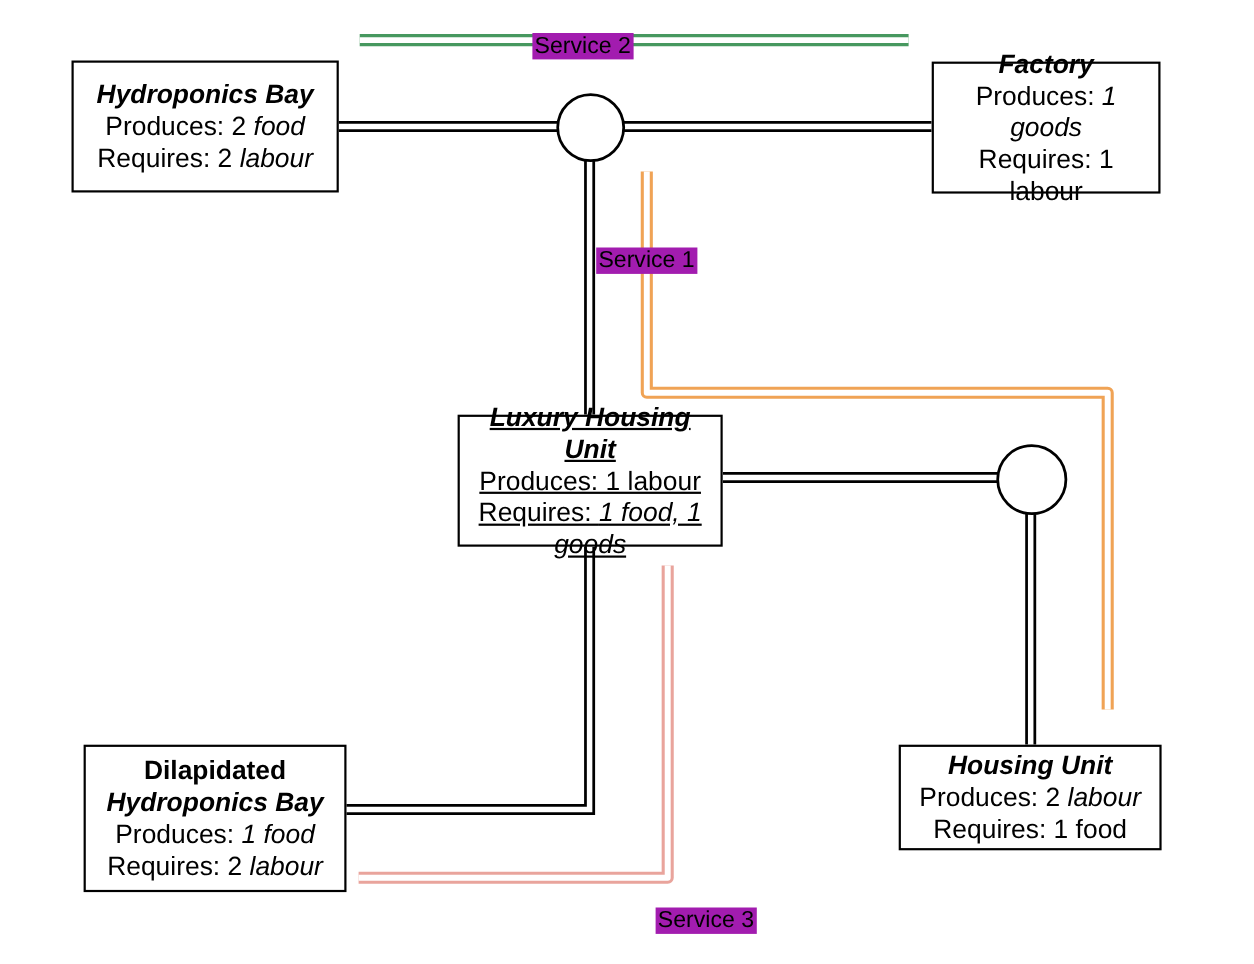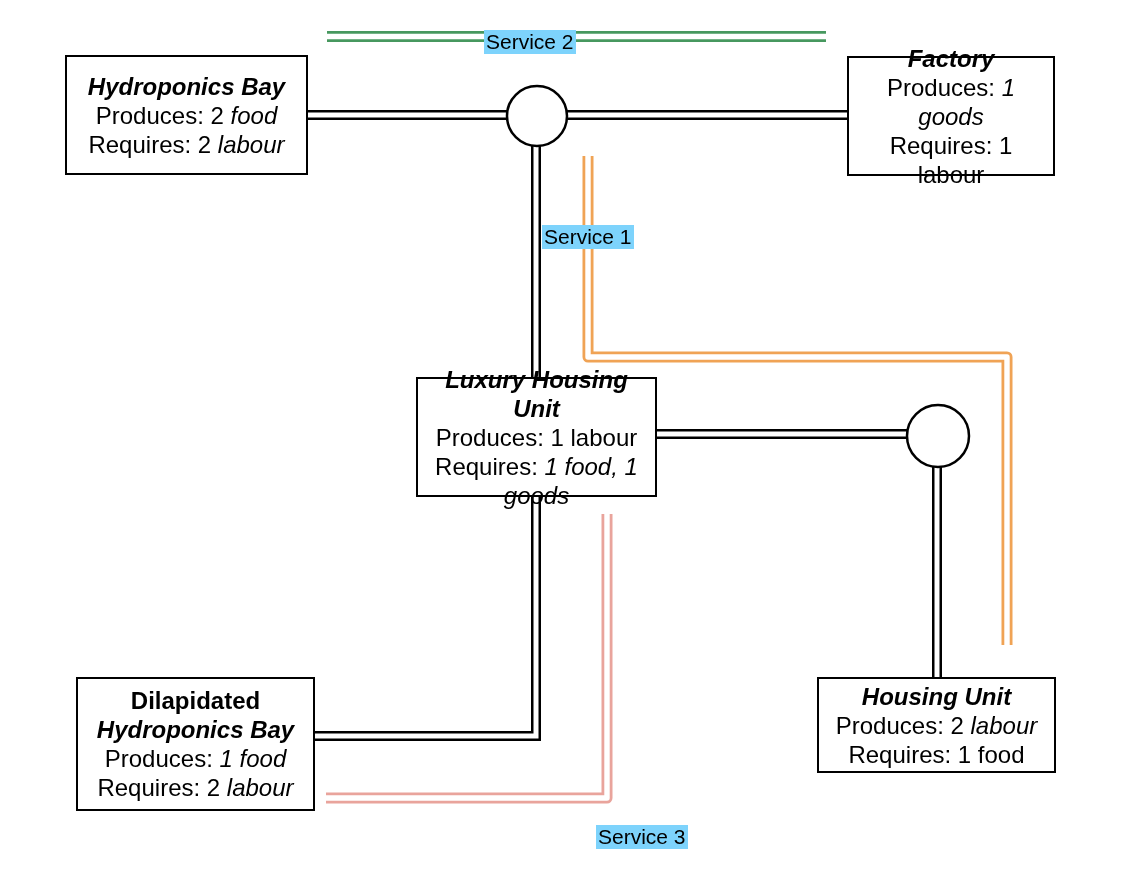--- a/index.html
+++ b/index.html
@@ -28,30 +28,30 @@
     text-align: center;
     font-size: 24px;
     line-height: 29px;
     padding: 0 4px;
   }
   .node-title { font-weight: bold; }
   .node-title div.it { font-style: italic; }
   .node-body i { font-style: italic; margin-top: 44px; }
   .svc-label {
     position: absolute;
-    background: #7dd3fc;
+    background: #a21caf;
     font-size: 21px;
     line-height: 24px;
     padding: 0 2px;
     white-space: nowrap;
   }
   
   #node-0 { left: 65px;  top: 55px;  width: 243px; height: 120px; }
   #node-1 { left: 847px; top: 56px;  width: 208px; height: 120px; }
-  #node-2 { left: 416px; top: 377px; width: 241px; height: 120px; }
+  #node-2 { left: 416px; top: 377px; width: 241px; height: 120px; text-decoration: underline; }
   #node-3 { left: 76px;  top: 677px; width: 239px; height: 134px; }
   #node-4 { left: 817px; top: 677px; width: 239px; height: 96px; }
   
   #label-service2 { left: 484px; top: 30px; }
   #label-service1 { left: 542px; top: 225px; }
   #label-service3 { left: 556px; top: 825px; margin-left: 40px; }
 </style>
 </head>
 <body>
 

